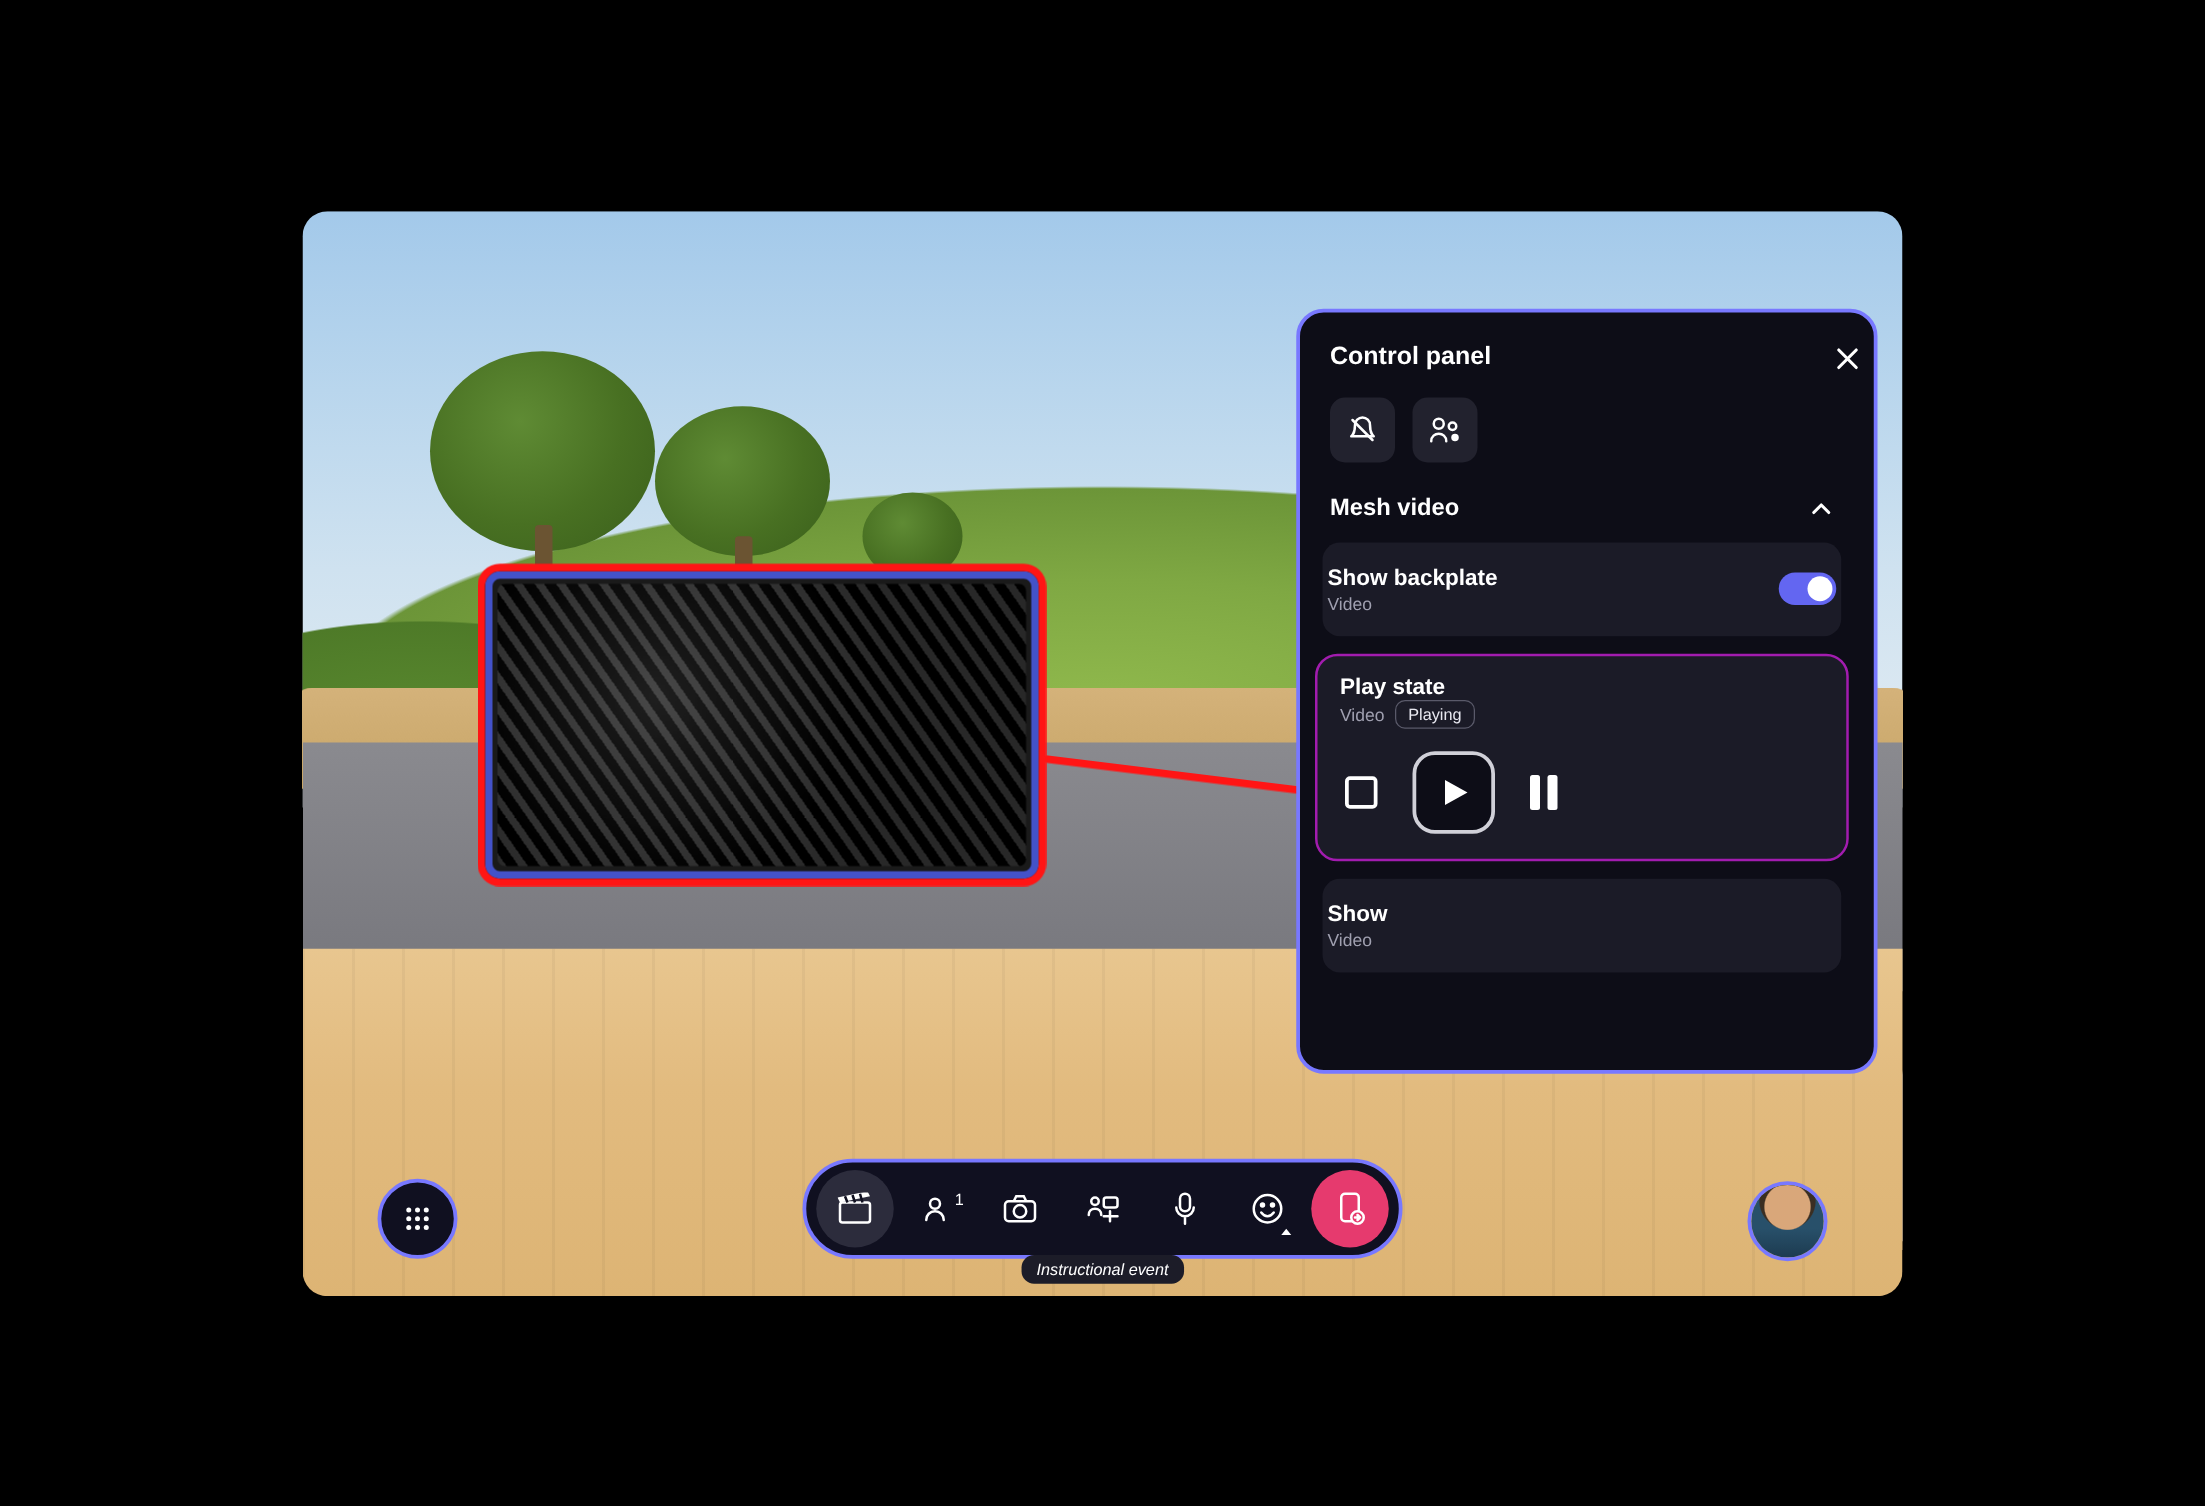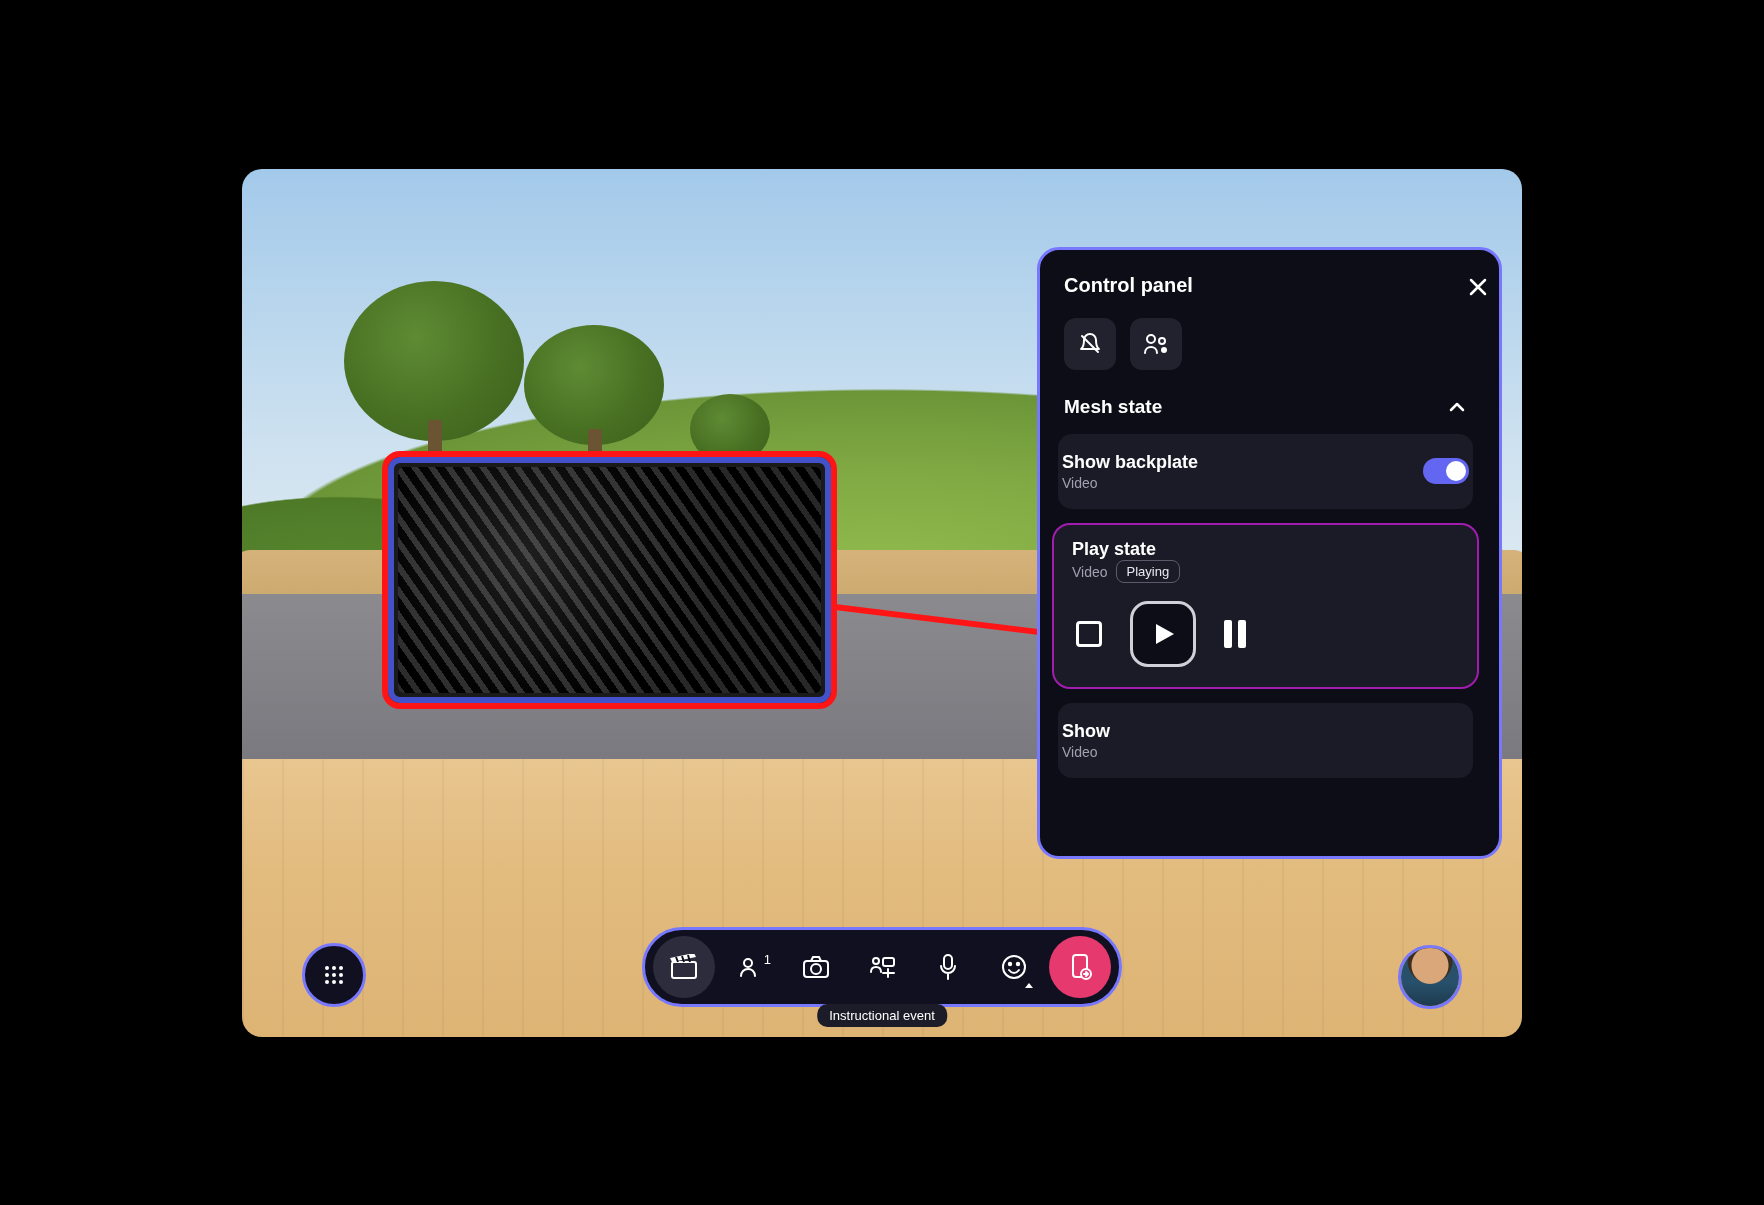--- a/index.html
+++ b/index.html
@@ -243,20 +243,21 @@
   .dock-label {
     position: absolute;
     bottom: 10px; left: 50%;
     transform: translateX(-50%);
     background: #1c1c28;
     color: #fff;
     font-size: 13px;
     padding: 4px 12px;
     border-radius: 10px;
     white-space: nowrap;
+    font-style: italic;
   }
   .dock-btn .count {
     font-size: 13px; color: #fff; position: absolute; top: 16px; right: 10px;
   }
   .dock-btn .caret-up {
     position: absolute; bottom: 10px; right: 12px;
     width: 0; height: 0;
     border-left: 4px solid transparent;
     border-right: 4px solid transparent;
     border-bottom: 5px solid #fff;
@@ -327,21 +328,21 @@
               <circle cx="8" cy="7" r="4"></circle>
               <path d="M2 21c0-4 3-6 6-6s6 2 6 6"></path>
               <circle cx="19" cy="9" r="3"></circle>
               <circle cx="21" cy="18" r="3" fill="#fff" stroke="none"></circle>
             </svg>
         </div>
       </div>
 
       <div class="panel-body">
         <div class="section-header">
-          <div class="section-title">Mesh state</div>
+          <div class="section-title">Mesh video</div>
           <svg width="20" height="20" viewBox="0 0 20 20">
               <path d="M4 13 L10 7 L16 13" fill="none" stroke="#fff" stroke-width="2.5" stroke-linecap="round" stroke-linejoin="round"></path>
             </svg>
         </div>
 
         <div class="card row">
           <div>
             <div class="card-title">Show backplate</div>
             <div class="card-sub">Video</div>
           </div>

